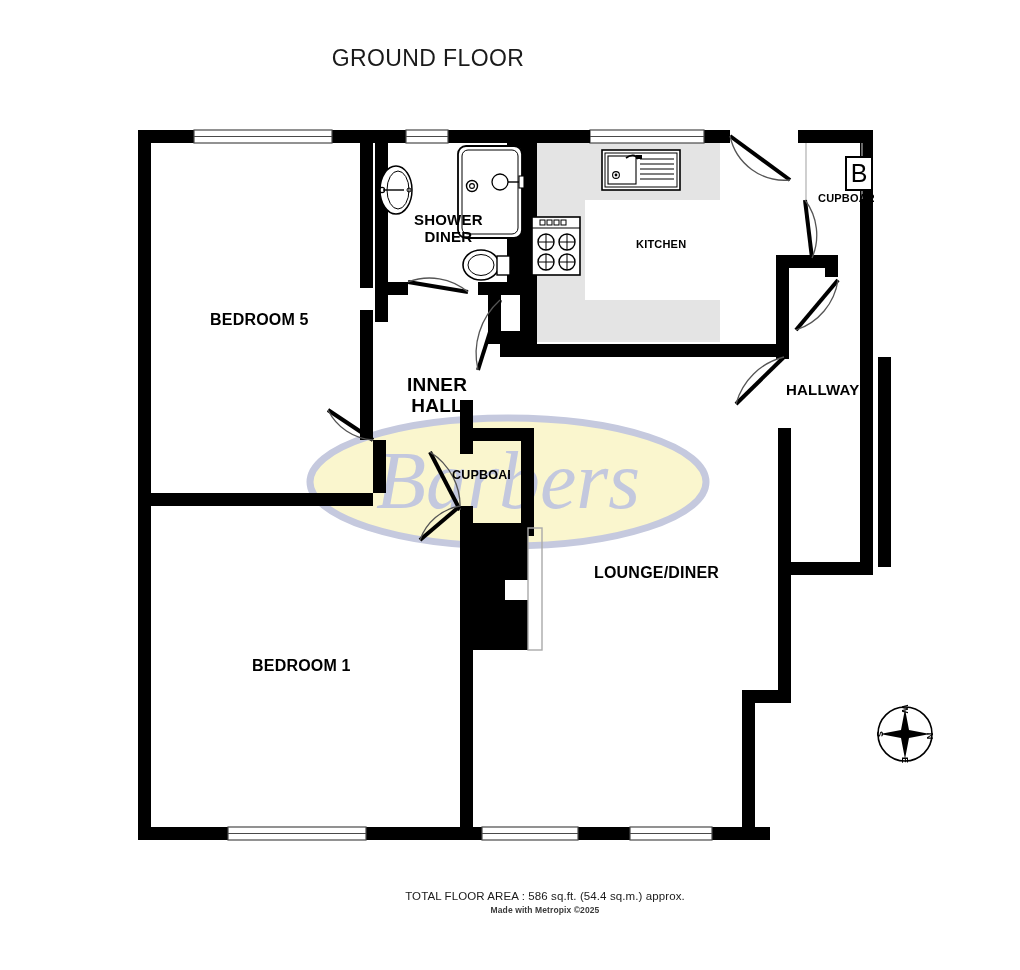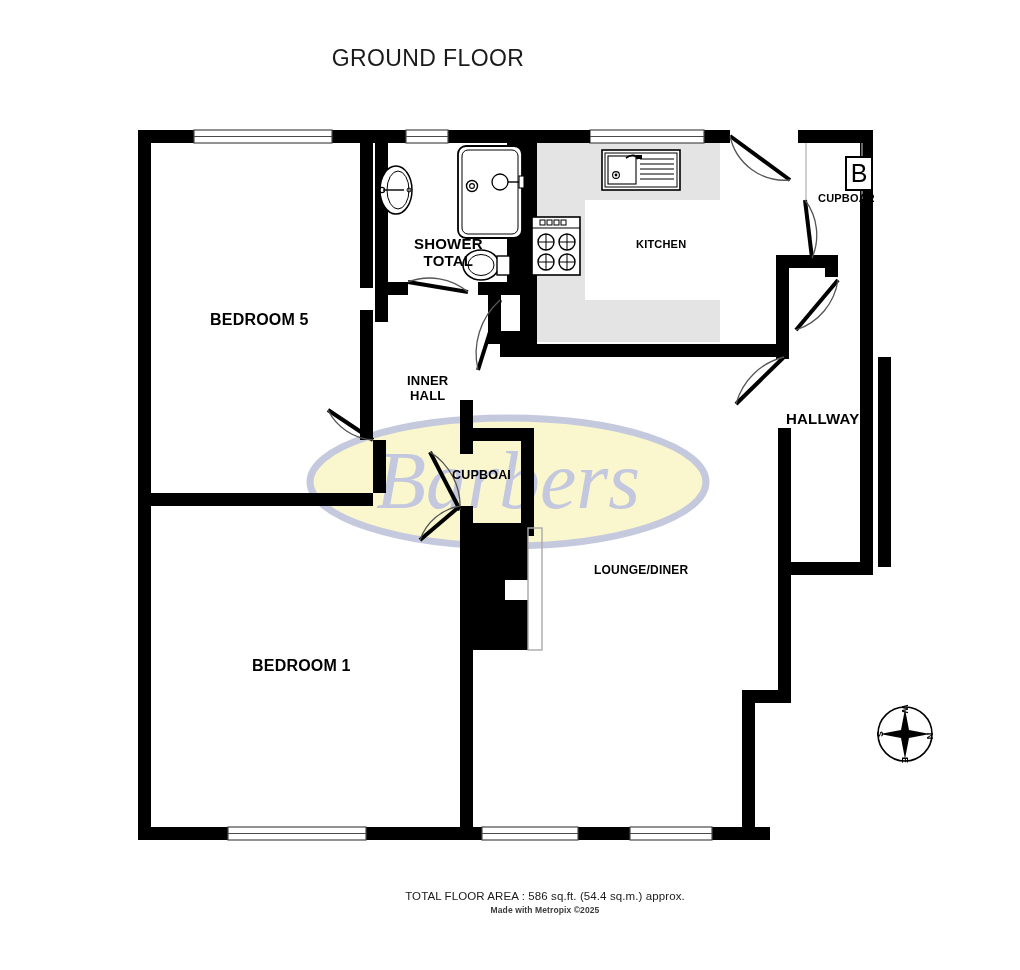--- a/index.html
+++ b/index.html
@@ -40,24 +40,24 @@
     font-weight:bold;
     color:#000;
     white-space:nowrap;
     text-align:center;
     line-height:1.12;
     letter-spacing:.2px;
   }
   .rl-bed2{left:210px;top:311px;font-size:16px;}
   .rl-bed1{left:252px;top:657px;font-size:16px;}
   .rl-kitchen{left:636px;top:238px;font-size:11px;}
-  .rl-lounge{left:594px;top:564px;font-size:12px;}
-  .rl-hallway{left:786px;top:382px;font-size:15px;margin-top:29px;}
-  .rl-shower{left:414px;top:212px;font-size:15px;margin-top:24px;}
-  .rl-inner{left:407px;top:374px;font-size:13px;}
+  .rl-lounge{left:594px;top:564px;font-size:16px;}
+  .rl-hallway{left:786px;top:382px;font-size:15px;}
+  .rl-shower{left:414px;top:212px;font-size:15px;}
+  .rl-inner{left:407px;top:374px;font-size:19px;}
 
   
   .clipbox{position:absolute;overflow:hidden;}
   .clip-cup1{left:452px;top:468px;width:58px;height:18px;}
   .clip-cup2{left:818px;top:192px;width:56px;height:16px;}
   .clipbox .rlabel{left:0;top:0;position:absolute;}
 
   
   .boiler{
     position:absolute;left:845px;top:156px;width:28px;height:35px;
@@ -320,21 +320,21 @@
   </div>
 
   <div class="rlabel rl-bed2">BEDROOM 5</div>
   <div class="rlabel rl-bed1">BEDROOM 1</div>
   <div class="rlabel rl-kitchen">KITCHEN</div>
   <div class="rlabel rl-lounge">LOUNGE/DINER</div>
   <div class="rlabel rl-hallway">HALLWAY</div>
 
   <div class="rlabel rl-shower">
     <span>SHOWER</span><br>
-    <span>TOTAL</span>
+    <span>DINER</span>
   </div>
 
   <div class="rlabel rl-inner">
     <span>INNER</span><br>
     <span>HALL</span>
   </div>
 
   <div class="clipbox clip-cup1">
     <div class="rlabel" style="font-size:12.5px;">CUPBOARD</div>
   </div>

